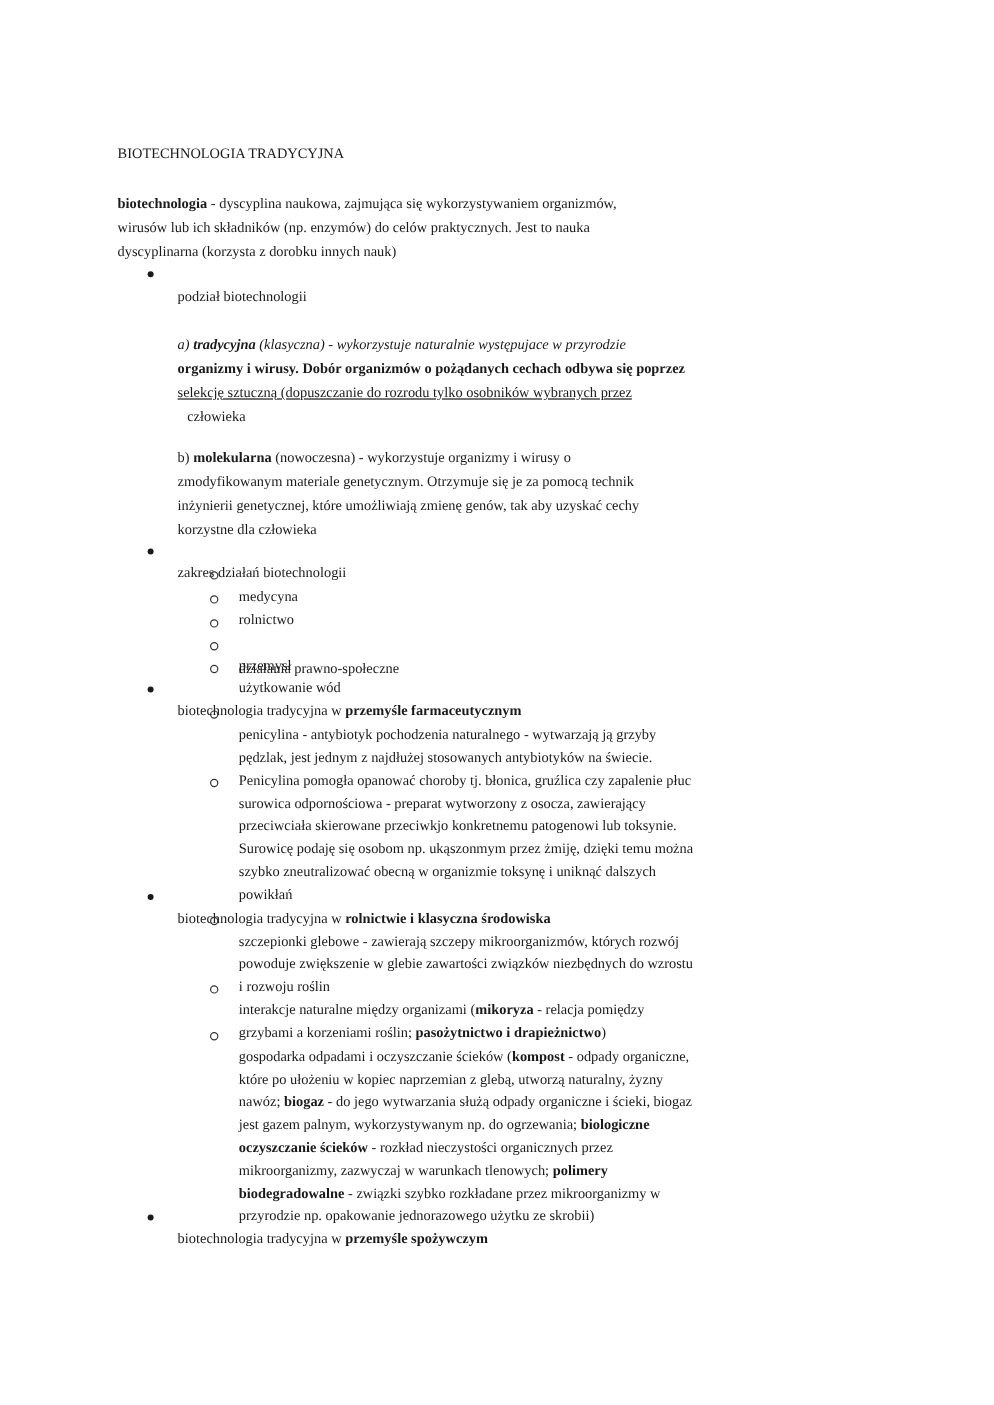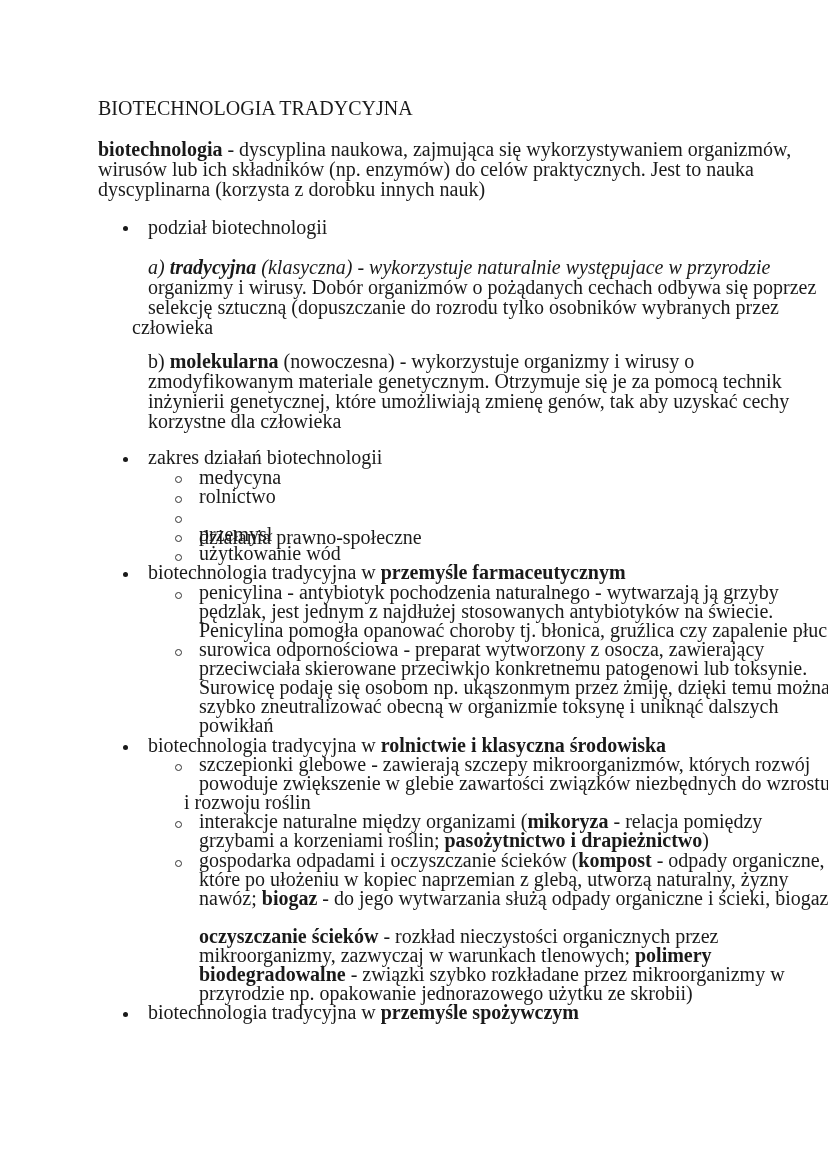--- a/index.html
+++ b/index.html
@@ -1,41 +1,41 @@
 <!DOCTYPE html>
 <html><head>
   <meta charset="utf-8">
   <style>
     html, body { margin: 0; padding: 0; background: #ffffff; }
     body { width: 828px; height: 1171px; position: relative; overflow: hidden;
       font-family: "Liberation Serif", "DejaVu Serif", serif; color: #1a1a1a; }
     .page { position: absolute; left: 0; top: 0; width: 828px; height: 1171px; background: #fff; }
-    .ln { position: absolute; white-space: nowrap; font-size: 20px; line-height: 20px; }
+    .ln { position: absolute; white-space: nowrap; font-size: 12px; line-height: 20px; margin-top: 20px; }
     .circ { position: absolute; width: 5px; height: 5px; border: 1px solid #333; border-radius: 50%; }
     .dot { position: absolute; width: 5px; height: 5px; background: #1a1a1a; border-radius: 50%; }
     b { font-weight: bold; }
   </style>
 </head>
 <body>
 
 <div class="page">
 
   <div class="ln" style="left:98px;top:98px;">BIOTECHNOLOGIA TRADYCYJNA</div>
 
   <div class="ln" style="left:98px;top:139px;"><b>biotechnologia</b><span> - dyscyplina naukowa, zajmująca się wykorzystywaniem organizmów,</span></div>
   <div class="ln" style="left:98px;top:159px;">wirusów lub ich składników (np. enzymów) do celów praktycznych. Jest to nauka</div>
   <div class="ln" style="left:98px;top:179px;">dyscyplinarna (korzysta z dorobku innych nauk)</div>
 
   <span class="dot" style="left:123px;top:226px;"></span>
   <div class="ln" style="left:148px;top:217px;">podział biotechnologii</div>
 
   <div class="ln" style="left:148px;top:257px;font-style:italic;"><span>a) </span><b>tradycyjna</b><span> (klasyczna) - wykorzystuje naturalnie występujace w przyrodzie</span></div>
-  <div class="ln" style="left:148px;top:277px;">organizmy i wirusy. Dobór organizmów o pożądanych cechach odbywa się poprzez</div>
-  <div class="ln" style="left:148px;top:297px;">selekcję sztuczną (dopuszczanie do rozrodu tylko osobników wybranych przez</div>
-  <div class="ln" style="left:132px;top:317px;">człowieka</div>
+  <div class="ln" style="left:148px;top:277px;font-weight:bold;">organizmy i wirusy. Dobór organizmów o pożądanych cechach odbywa się poprzez</div>
+  <div class="ln" style="left:148px;top:297px;text-decoration:underline;">selekcję sztuczną (dopuszczanie do rozrodu tylko osobników wybranych przez</div>
+  <div class="ln" style="left:156px;top:317px;">człowieka</div>
 
   <div class="ln" style="left:148px;top:351px;"><span>b) </span><b>molekularna</b><span> (nowoczesna) - wykorzystuje organizmy i wirusy o</span></div>
   <div class="ln" style="left:148px;top:371px;">zmodyfikowanym materiale genetycznym. Otrzymuje się je za pomocą technik</div>
   <div class="ln" style="left:148px;top:391px;">inżynierii genetycznej, które umożliwiają zmienę genów, tak aby uzyskać cechy</div>
   <div class="ln" style="left:148px;top:411px;">korzystne dla człowieka</div>
 
   <span class="dot" style="left:123px;top:457px;"></span>
   <div class="ln" style="left:148px;top:447px;">zakres działań biotechnologii</div>
   <span class="circ" style="left:175px;top:476px;"></span>
   <div class="ln" style="left:199px;top:467px;">medycyna</div>
@@ -59,29 +59,30 @@
   <div class="ln" style="left:199px;top:658px;">przeciwciała skierowane przeciwkjo konkretnemu patogenowi lub toksynie.</div>
   <div class="ln" style="left:199px;top:677px;">Surowicę podaję się osobom np. ukąszonmym przez żmiję, dzięki temu można</div>
   <div class="ln" style="left:199px;top:696px;">szybko zneutralizować obecną w organizmie toksynę i uniknąć dalszych</div>
   <div class="ln" style="left:199px;top:715px;">powikłań</div>
 
   <span class="dot" style="left:123px;top:745px;"></span>
   <div class="ln" style="left:148px;top:735px;"><span>biotechnologia tradycyjna w </span><b>rolnictwie i klasyczna środowiska</b></div>
   <span class="circ" style="left:175px;top:764px;"></span>
   <div class="ln" style="left:199px;top:754px;">szczepionki glebowe - zawierają szczepy mikroorganizmów, których rozwój</div>
   <div class="ln" style="left:199px;top:773px;">powoduje zwiększenie w glebie zawartości związków niezbędnych do wzrostu</div>
-  <div class="ln" style="left:184px;top:792px;">i rozwoju roślin</div>
+  <div class="ln" style="left:199px;top:792px;">i rozwoju roślin</div>
   <span class="circ" style="left:175px;top:821px;"></span>
   <div class="ln" style="left:199px;top:830px;"><span>grzybami a korzeniami roślin; </span><b>pasożytnictwo i drapieżnictwo</b><span>)</span></div>
   <div class="ln" style="left:199px;top:811px;"><span>interakcje naturalne między organizami (</span><b>mikoryza</b><span> - relacja pomiędzy</span></div>
 
   <span class="circ" style="left:175px;top:860px;"></span>
   <div class="ln" style="left:199px;top:850px;"><span>gospodarka odpadami i oczyszczanie ścieków (</span><b>kompost</b><span> - odpady organiczne,</span></div>
   <div class="ln" style="left:199px;top:869px;">które po ułożeniu w kopiec naprzemian z glebą, utworzą naturalny, żyzny</div>
   <div class="ln" style="left:199px;top:888px;"><span>nawóz; </span><b>biogaz</b><span> - do jego wytwarzania służą odpady organiczne i ścieki, biogaz</span></div>
+  <div class="ln" style="left:199px;top:907px;"><span>jest gazem palnym, wykorzystywanym np. do ogrzewania; </span><b>biologiczne</b></div>
   <div class="ln" style="left:199px;top:926px;text-align:center;"><b>oczyszczanie ścieków</b><span> - rozkład nieczystości organicznych przez</span></div>
   <div class="ln" style="left:199px;top:945px;"><span>mikroorganizmy, zazwyczaj w warunkach tlenowych; </span><b>polimery</b></div>
   <div class="ln" style="left:199px;top:964px;"><b>biodegradowalne</b><span> - związki szybko rozkładane przez mikroorganizmy w</span></div>
   <div class="ln" style="left:199px;top:983px;">przyrodzie np. opakowanie jednorazowego użytku ze skrobii)</div>
 
   <span class="dot" style="left:123px;top:1012px;"></span>
   <div class="ln" style="left:148px;top:1002px;"><span>biotechnologia tradycyjna w </span><b>przemyśle spożywczym</b></div>
 
 </div>
 

